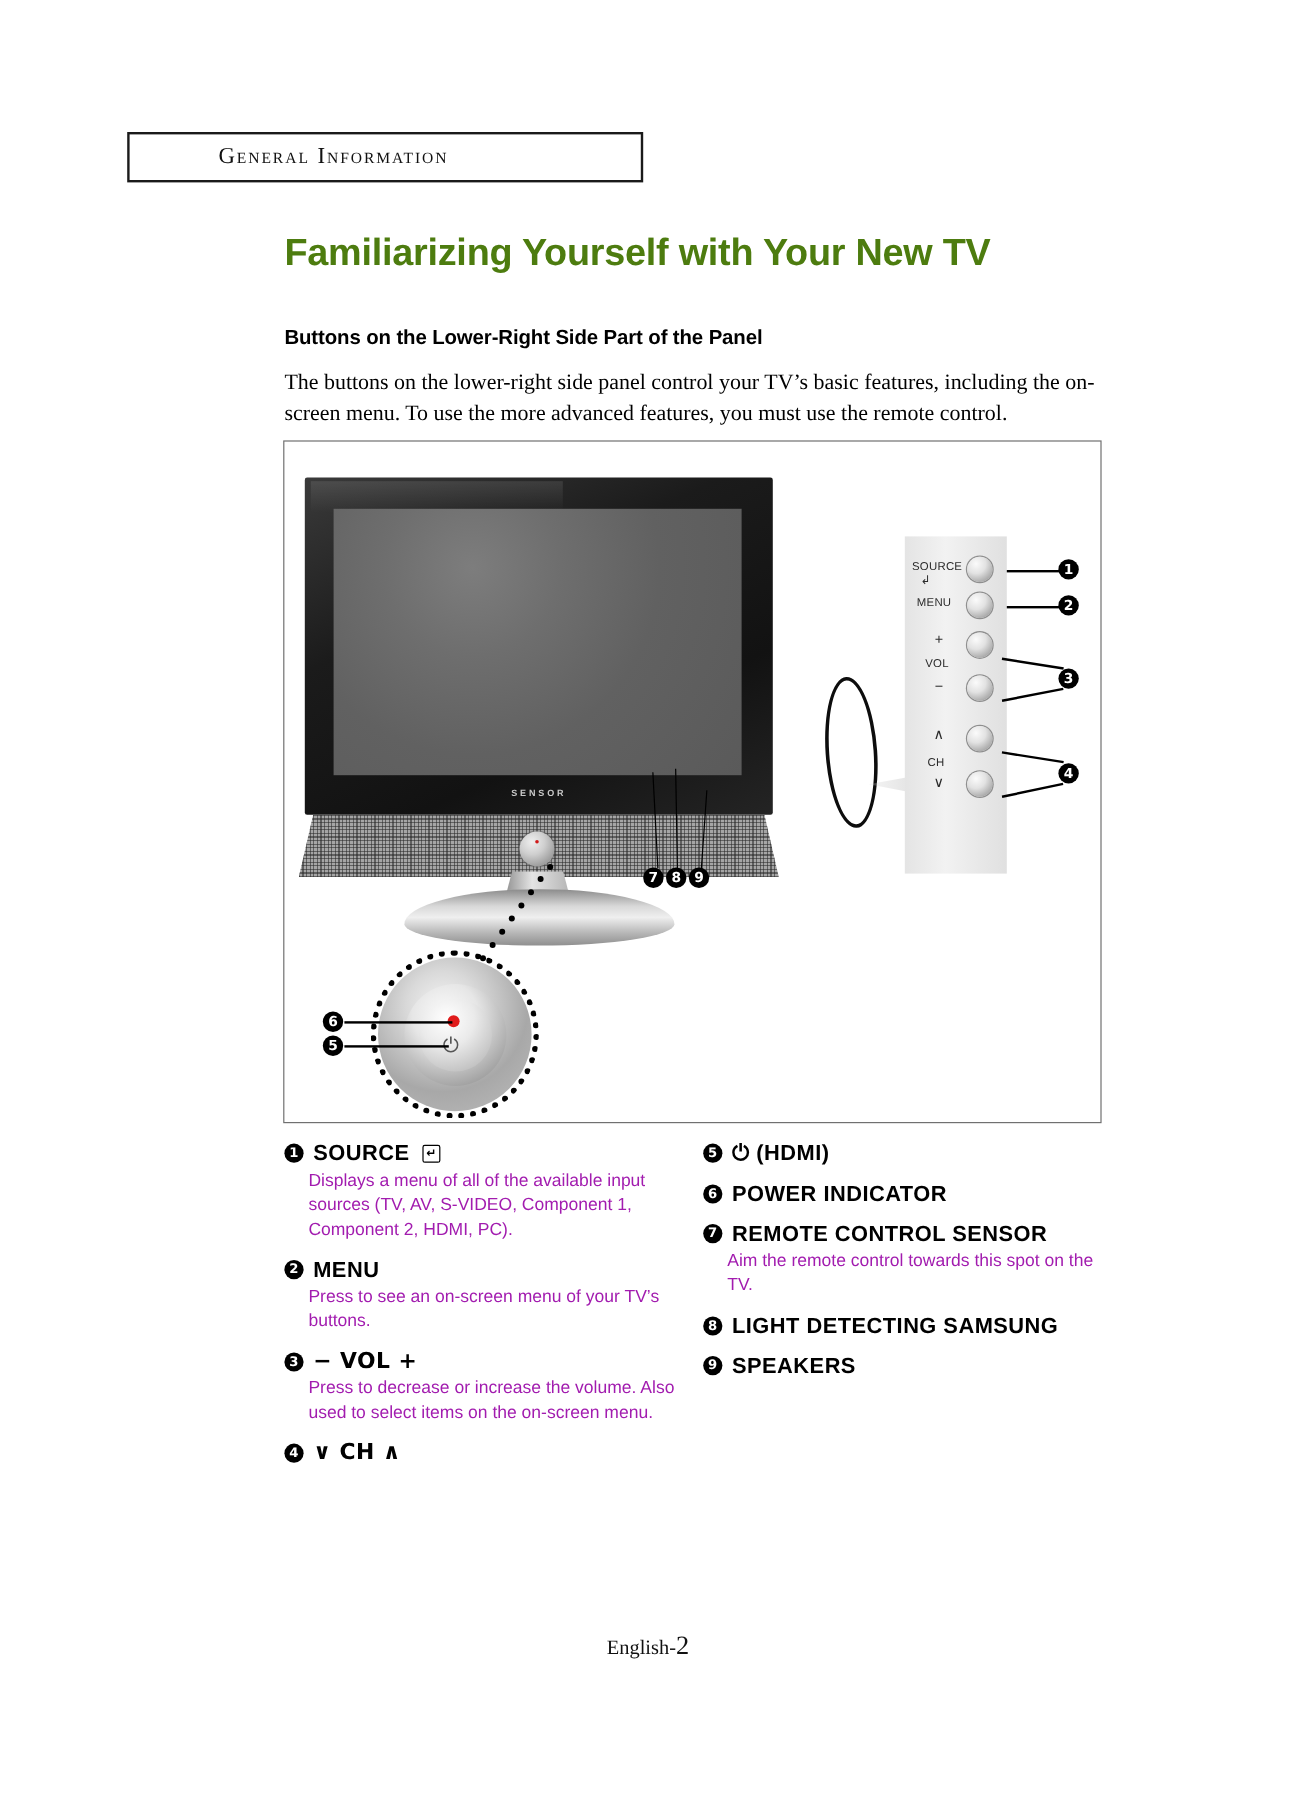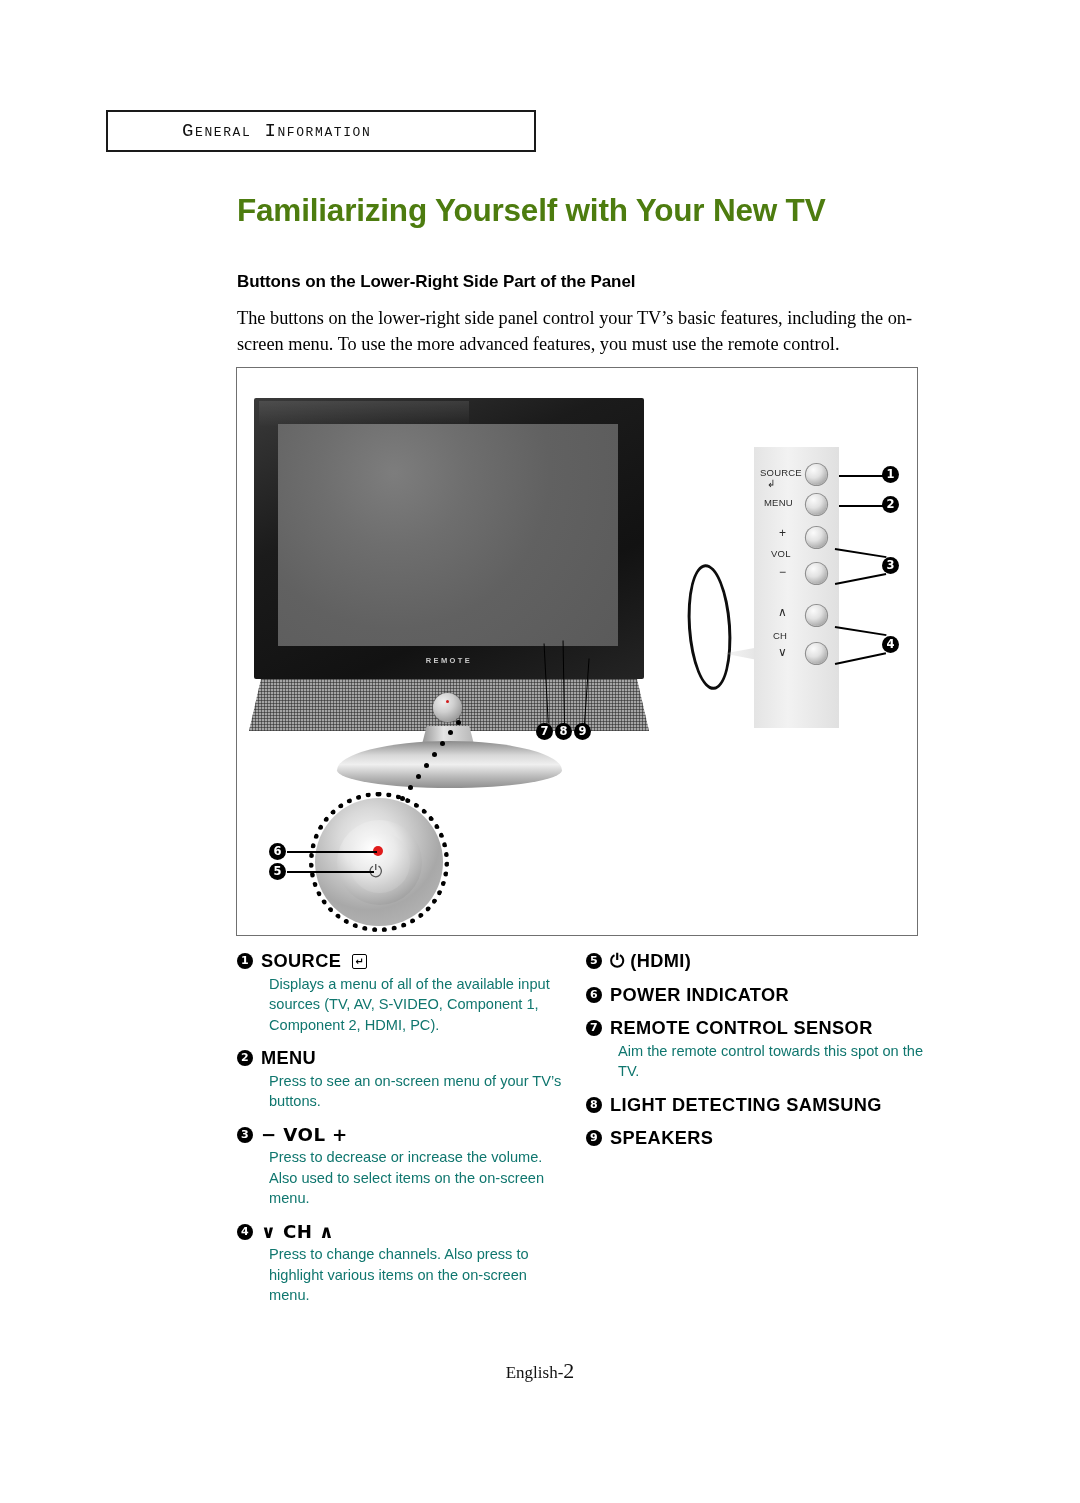--- a/index.html
+++ b/index.html
@@ -25,21 +25,21 @@
     height: 42px;
     border: 2px solid #1a1a1a;
     box-sizing: border-box;
     background: #fff;
   }
   .chapter-label {
     position: absolute;
     left: 74px;
     top: 50%;
     transform: translateY(-50%);
-    font-family: Liberation Mono, monospace;
+    font-family: Liberation Serif, serif;
     font-size: 19px;
     font-variant: small-caps;
     letter-spacing: 1.6px;
     color: #111;
     white-space: nowrap;
   }
 
   
   .page-title {
     position: absolute;
@@ -326,24 +326,24 @@
     display: flex;
     align-items: center;
     gap: 8px;
     font-weight: bold;
     font-size: 18.2px;
     letter-spacing: 0.4px;
     margin-bottom: 2px;
   }
   .desc-head .htext { white-space: nowrap; }
   .desc-body {
-    margin-left: 32px;
+    margin-left: 20px;
     font-size: 14.6px;
     line-height: 20.5px;
-    color: #0f766e;
+    color: #a21caf;
   }
   
   .enter-box {
     display: inline-block;
     border: 1.6px solid #000;
     border-radius: 2px;
     font-size: 10px;
     line-height: 11px;
     padding: 1px 2px 1px 2px;
     margin-left: 3px;
@@ -379,21 +379,21 @@
 <div class="section-title">Buttons on the Lower-Right Side Part of the Panel</div>
 
 <div class="intro-para">The buttons on the lower-right side panel control your TV’s basic features, including the on-screen menu. To use the more advanced features, you must use the remote control.</div>
 
 <div class="figure-box">
   <div class="fig-inner">
 
     <div class="tv-bezel">
       <div class="tv-bezel-sheen"></div>
       <div class="tv-screen"></div>
-      <div class="samsung-logo">REMOTE</div>
+      <div class="samsung-logo">SENSOR</div>
     </div>
 
     <div class="tv-grille"></div>
 
     <div class="tv-powerbtn"></div>
 
     <div class="tv-neck"></div>
     <div class="tv-base"></div>
 
     <div class="zoom-ellipse"></div>
@@ -491,21 +491,20 @@
       <span class="htext sym">−  VOL  +</span>
     </div>
     <div class="desc-body">Press to decrease or increase the volume. Also used to select items on the on-screen menu.</div>
   </div>
 
   <div class="desc-item">
     <div class="desc-head">
       <span class="bullet">4</span>
       <span class="htext sym">∨  CH  ∧</span>
     </div>
-    <div class="desc-body">Press to change channels. Also press to highlight various items on the on-screen menu.</div>
   </div>
 
 </div>
 
 <div class="desc-col right">
 
   <div class="desc-item">
     <div class="desc-head">
       <span class="bullet">5</span>
       <span class="htext">⏻ (HDMI)</span>

